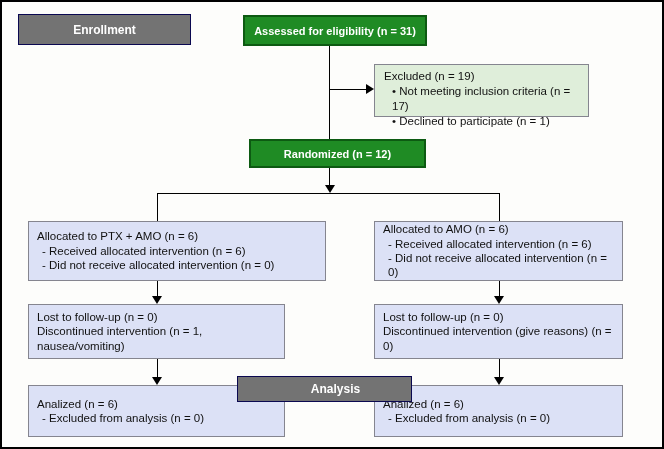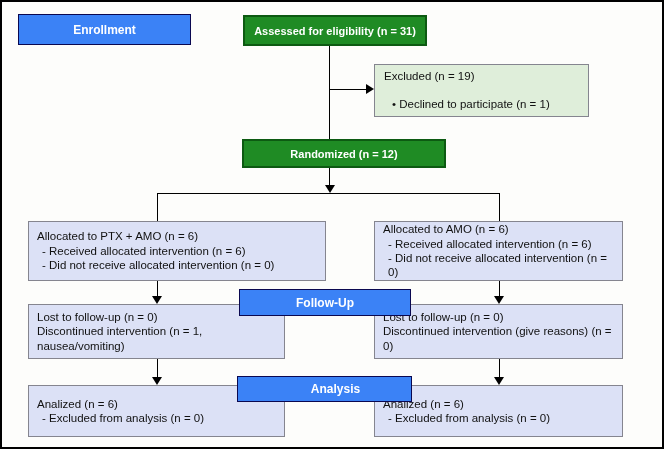--- a/index.html
+++ b/index.html
@@ -1,19 +1,19 @@
 <!DOCTYPE html>
 <html><head>
 <meta charset="utf-8">
 <style>
   html,body{margin:0;padding:0;background:#e8e8e8;font-family:"Liberation Sans",sans-serif;}
   .stage{position:relative;width:664px;height:449px;background:#fdfdfb;border:2px solid #000;box-sizing:border-box;margin:0 auto;overflow:hidden;}
 
   
-  .bar{position:absolute;background:#3b82f6;border:1px solid #0a0850;color:#fff;
+  .bar{position:absolute;background:#737373;border:1px solid #0a0850;color:#fff;
        font-weight:bold;font-size:12px;display:flex;align-items:center;justify-content:center;
        box-sizing:border-box;z-index:3;}
   .greenbox{position:absolute;background:#1f8b24;border:2px solid #0d5a12;color:#fff;
        font-weight:bold;font-size:11px;display:flex;align-items:center;justify-content:center;
        box-sizing:border-box;z-index:3;}
   .litebox{position:absolute;background:#dce1f6;border:1px solid #85858f;color:#111;
        font-size:11.5px;line-height:1.26;display:flex;flex-direction:column;justify-content:center;
        box-sizing:border-box;padding:4px 8px;z-index:2;}
   .palebox{position:absolute;background:#dfeeda;border:1px solid #85858f;color:#111;
        font-size:11.5px;line-height:1.3;display:flex;flex-direction:column;justify-content:center;
@@ -27,21 +27,21 @@
   .hline{height:1px;}
   .arr-down{position:absolute;width:0;height:0;border-left:5px solid transparent;
        border-right:5px solid transparent;border-top:8px solid #000;z-index:1;}
   .arr-right{position:absolute;width:0;height:0;border-top:5px solid transparent;
        border-bottom:5px solid transparent;border-left:8px solid #000;z-index:1;}
 
   
   .enrollment-box{left:16px;top:12px;width:173px;height:31px;}
   .assessed-box{left:241px;top:13px;width:184px;height:31px;}
   .excluded-box{left:372px;top:62px;width:215px;height:53px;justify-content:space-between;}
-  .randomized-box{left:240px;top:137px;width:204px;height:29px;}
+  .randomized-box{left:247px;top:137px;width:177px;height:29px;}
   .allocation-bar{left:235px;top:202px;width:175px;height:27px;}
   .alloc-left-box{left:26px;top:219px;width:298px;height:60px;}
   .alloc-right-box{left:372px;top:219px;width:249px;height:60px;}
   .followup-bar{left:237px;top:287px;width:172px;height:27px;}
   .fu-left-box{left:26px;top:302px;width:257px;height:55px;}
   .fu-right-box{left:372px;top:302px;width:249px;height:55px;}
   .analysis-bar{left:235px;top:374px;width:175px;height:26px;padding-left:22px;}
   .an-left-box{left:26px;top:383px;width:257px;height:52px;}
   .an-right-box{left:372px;top:383px;width:249px;height:52px;}
 
@@ -71,20 +71,21 @@
   <div class="greenbox assessed-box">
     <span>Assessed for eligibility (n = 31)</span>
   </div>
 
   <div class="vline l-assessed-rand"></div>
   <div class="hline l-excl"></div>
   <div class="arr-right a-excl"></div>
 
   <div class="palebox excluded-box">
     <div>Excluded (n = 19)</div>
+    <div class="bullet-indent">• Not meeting inclusion criteria (n = 17)</div>
     <div class="bullet-indent">• Declined to participate (n = 1)</div>
   </div>
 
   <div class="greenbox randomized-box">
     <span>Randomized (n = 12)</span>
   </div>
 
   <div class="vline l-rand-branch"></div>
   <div class="arr-down a-branch"></div>
   <div class="hline l-branch-h"></div>
@@ -97,23 +98,20 @@
     <div>Allocated to PTX + AMO (n = 6)</div>
     <div class="indent">- Received allocated intervention (n = 6)</div>
     <div class="indent">- Did not receive allocated intervention (n = 0)</div>
   </div>
   <div class="litebox alloc-right-box">
     <div>Allocated to AMO (n = 6)</div>
     <div class="indent">- Received allocated intervention (n = 6)</div>
     <div class="indent">- Did not receive allocated intervention (n = 0)</div>
   </div>
 
-  <div class="bar followup-bar">
-    <span>Follow-Up</span>
-  </div>
   <div class="litebox fu-left-box">
     <div>Lost to follow-up (n = 0)</div>
     <div>Discontinued intervention (n = 1, nausea/vomiting)</div>
   </div>
   <div class="litebox fu-right-box">
     <div>Lost to follow-up (n = 0)</div>
     <div>Discontinued intervention (give reasons) (n = 0)</div>
   </div>
 
   <div class="vline l-fu-an-left"></div>

